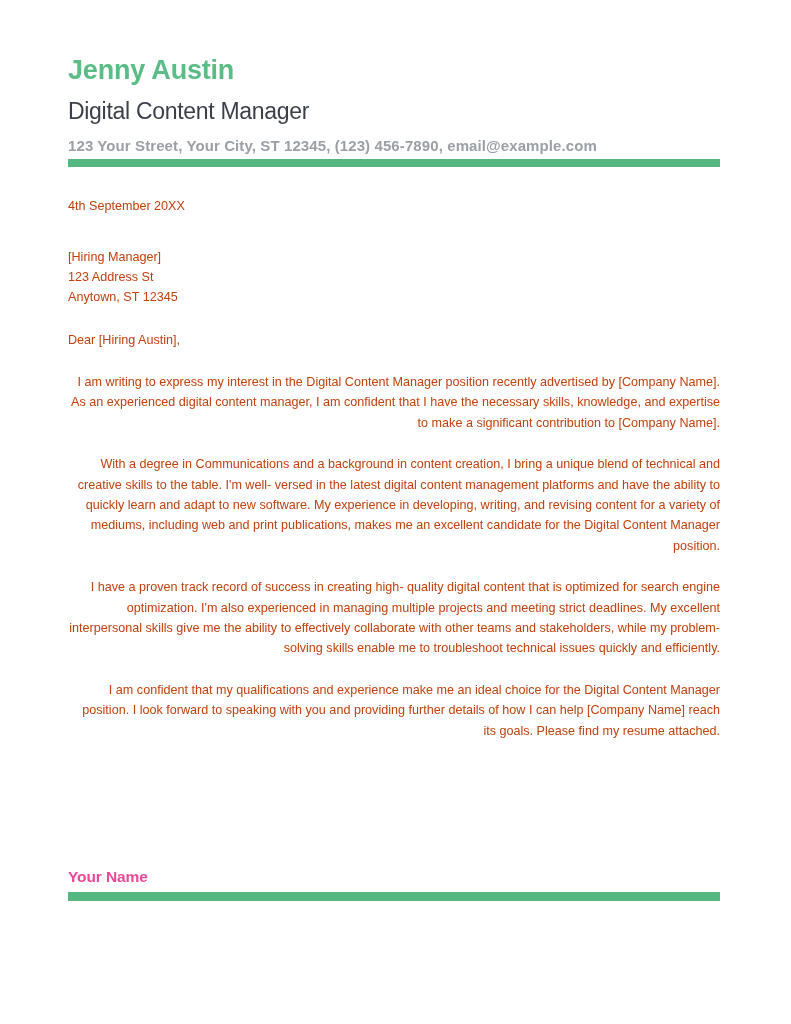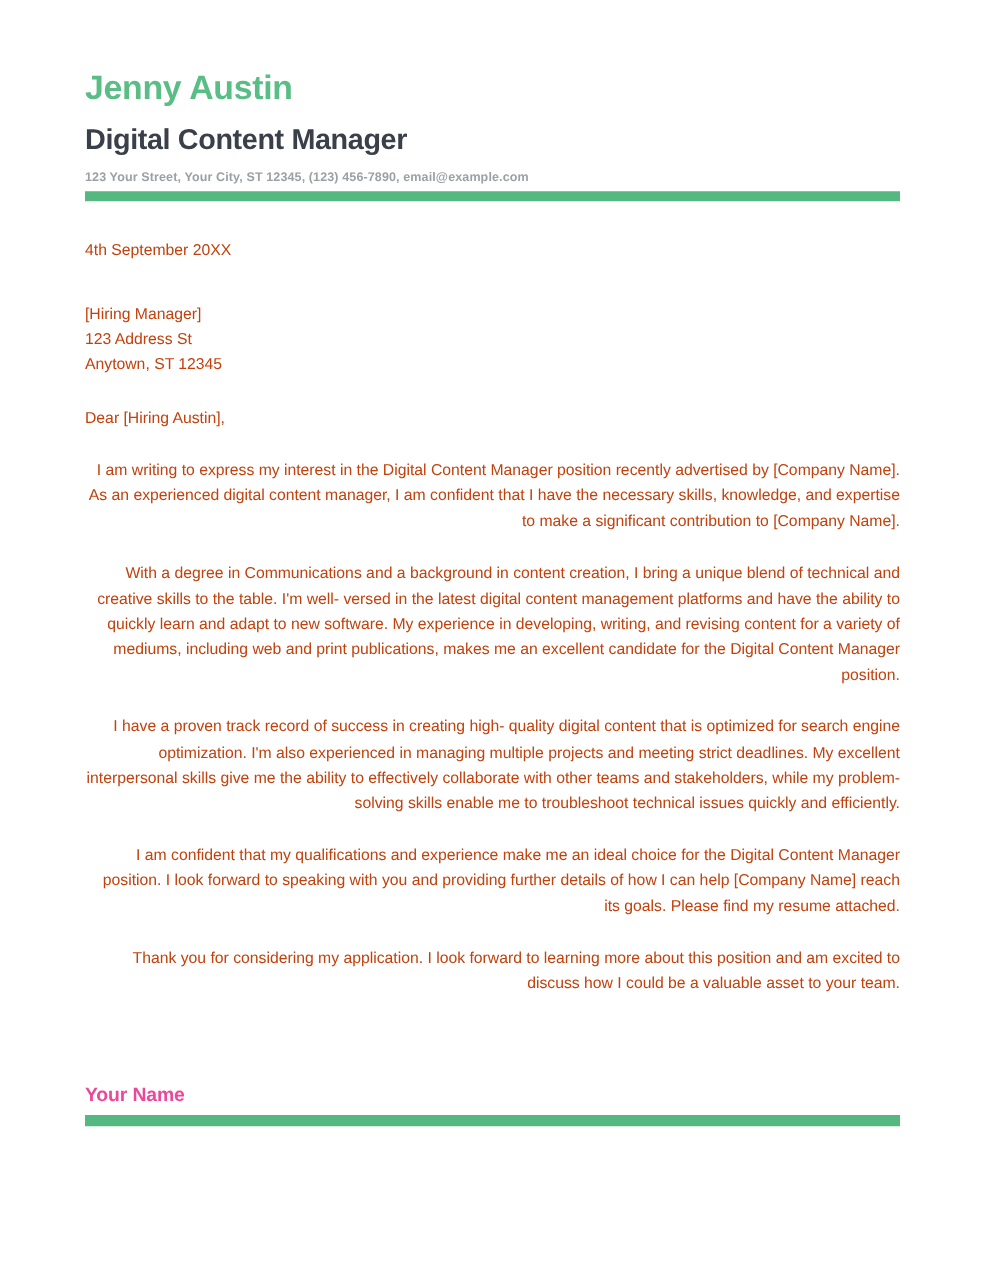--- a/index.html
+++ b/index.html
@@ -35,28 +35,28 @@
   .applicant-name {
     font-size: 27px;
     font-weight: bold;
     color: #59bd85;
     letter-spacing: -0.2px;
     line-height: 1.1;
     margin: 0 0 12px 0;
   }
   .job-title {
     font-size: 23px;
-    font-weight: bold;
+    font-weight: normal;
     color: #3a3f4a;
     letter-spacing: -0.3px;
     line-height: 1.15;
     margin: 0 0 13px 0;
   }
   .contact-line {
-    font-size: 10px;
+    font-size: 15px;
     font-weight: bold;
     color: #9aa0a6;
     letter-spacing: 0.1px;
     line-height: 1.2;
     margin: 0 0 4px 0;
   }
   .rule {
     width: 652px;
     height: 8px;
     background: #55b881;
@@ -134,21 +134,20 @@
       <p class="salutation">Dear [Hiring Austin],</p>
 
       <p class="body-paragraph">I am writing to express my interest in the Digital Content Manager position recently advertised by [Company Name]. As an experienced digital content manager, I am confident that I have the necessary skills, knowledge, and expertise to make a significant contribution to [Company Name].</p>
 
       <p class="body-paragraph">With a degree in Communications and a background in content creation, I bring a unique blend of technical and creative skills to the table. I'm well- versed in the latest digital content management platforms and have the ability to quickly learn and adapt to new software. My experience in developing, writing, and revising content for a variety of mediums, including web and print publications, makes me an excellent candidate for the Digital Content Manager position.</p>
 
       <p class="body-paragraph">I have a proven track record of success in creating high- quality digital content that is optimized for search engine optimization. I'm also experienced in managing multiple projects and meeting strict deadlines. My excellent interpersonal skills give me the ability to effectively collaborate with other teams and stakeholders, while my problem- solving skills enable me to troubleshoot technical issues quickly and efficiently.</p>
 
       <p class="body-paragraph">I am confident that my qualifications and experience make me an ideal choice for the Digital Content Manager position. I look forward to speaking with you and providing further details of how I can help [Company Name] reach its goals. Please find my resume attached.</p>
 
-      <p class="body-paragraph">Thank you for considering my application. I look forward to learning more about this position and am excited to discuss how I could be a valuable asset to your team.</p>
 
 
     </div>
   </div>
 
   <div class="signature">
     <div class="signature-name">Your Name</div>
     <div class="rule-bottom"></div>
   </div>
 

